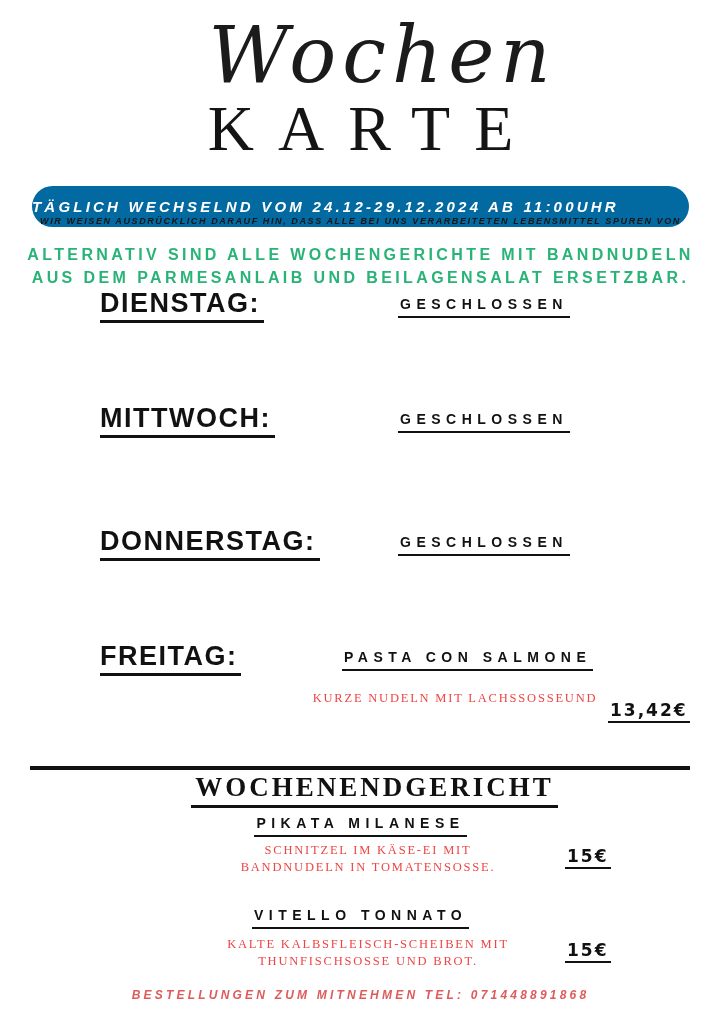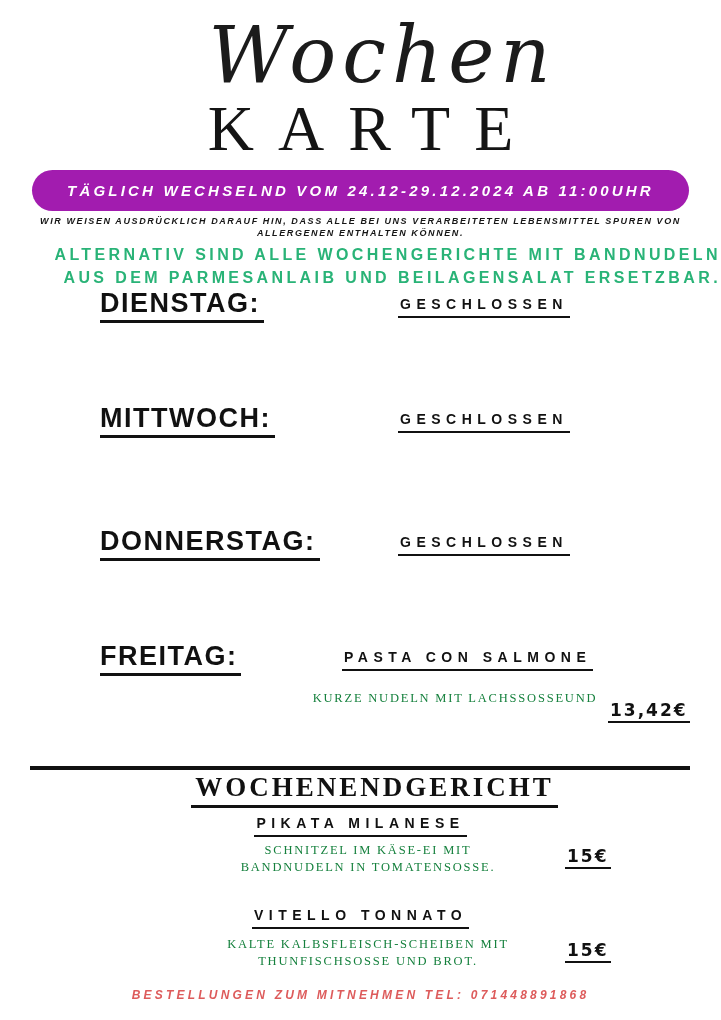--- a/index.html
+++ b/index.html
@@ -17,37 +17,37 @@
     font-size:78px; letter-spacing:6px; color:#1b1b1b;
   }
   .title-main {
     position:absolute; top:92px; left:0; width:100%;
     text-align:center;
     font-family:"Liberation Serif", serif; font-weight:400;
     font-size:64px; letter-spacing:24px; text-indent:24px; color:#141414;
   }
   
   .banner {
-    position:absolute; top:170px; left:32px; right:32px; height:41px;
-    background:#a21caf; border-radius:22px;
-    display:flex; align-items:center; justify-content:center;
+    position:absolute; top:186px; left:32px; right:32px; height:41px;
+    background:#0369a1; border-radius:22px;
+    display:flex; align-items:center; 
   }
   .banner span {
     font-family:"Liberation Sans", sans-serif; font-style:italic; font-weight:700;
     font-size:15px; letter-spacing:3.2px; color:#ffffff; white-space:nowrap;
   }
   
   .allergen {
     position:absolute; top:215px; left:0; width:100%; text-align:center;
     font-family:"Liberation Sans", sans-serif; font-style:italic; font-weight:700;
     font-size:9px; letter-spacing:1.6px; line-height:12px; color:#161616;
   }
   
   .alternative {
-    position:absolute; top:243px; left:0; width:100%; text-align:right;
+    position:absolute; top:243px; left:0; width:100%; text-align:center;
     font-family:"Liberation Sans", sans-serif; font-weight:700;
     font-size:16px; letter-spacing:3.4px; line-height:23px;
   }
   
   .day-row { position:absolute; left:0; width:100%; height:40px; }
   .row-0 { top:288px; } .row-1 { top:403px; } .row-2 { top:526px; } .row-3 { top:641px; }
   .day-label {
     position:absolute; left:100px; top:0;
     font-family:Liberation Sans, sans-serif; font-weight:700;
     font-size:27px; letter-spacing:1.5px;
@@ -59,21 +59,21 @@
     font-size:14px; letter-spacing:5.5px;
     border-bottom:2px solid #111; padding:0 2px 4px 2px; display:inline-block;
     white-space:nowrap;
   }
   .row-0 .dish-name, .row-1 .dish-name, .row-2 .dish-name { left:398px; }
   .row-3 .dish-name { left:342px; }
   
   .desc {
     position:absolute; text-align:center;
     font-family:"Liberation Serif", serif; font-weight:400;
-    font-size:12.5px; letter-spacing:1.8px; line-height:17px; color:#15803d;
+    font-size:12.5px; letter-spacing:1.8px; line-height:17px; color:#ef4444;
     white-space:nowrap;
   }
   .desc-freitag { top:690px; left:290px; width:330px; }
   .price {
     position:absolute;
     font-family:"DejaVu Sans", sans-serif; font-weight:700;
     font-size:17px; letter-spacing:2px;
     border-bottom:2.5px solid #111; padding:0 2px 1px 2px;
     white-space:nowrap;
   }
@@ -113,21 +113,20 @@
 
   <div class="title-script">Wochen</div>
   <div class="title-main">KARTE</div>
 
   <div class="banner">
     <span>TÄGLICH WECHSELND VOM 24.12-29.12.2024 AB 11:00UHR</span>
   </div>
 
   <div class="allergen">
     <div>WIR WEISEN AUSDRÜCKLICH DARAUF HIN, DASS ALLE BEI UNS VERARBEITETEN LEBENSMITTEL SPUREN VON</div>
-    <div>ALLERGENEN ENTHALTEN KÖNNEN.</div>
   </div>
 
   <div class="alternative" style="color:#29b377;">
     <div>ALTERNATIV SIND ALLE WOCHENGERICHTE MIT BANDNUDELN</div>
     <div>AUS DEM PARMESANLAIB UND BEILAGENSALAT ERSETZBAR.</div>
   </div>
 
   <div class="day-row row-0">
     <span class="day-label">DIENSTAG:</span>
     <span class="dish-name">GESCHLOSSEN</span>

